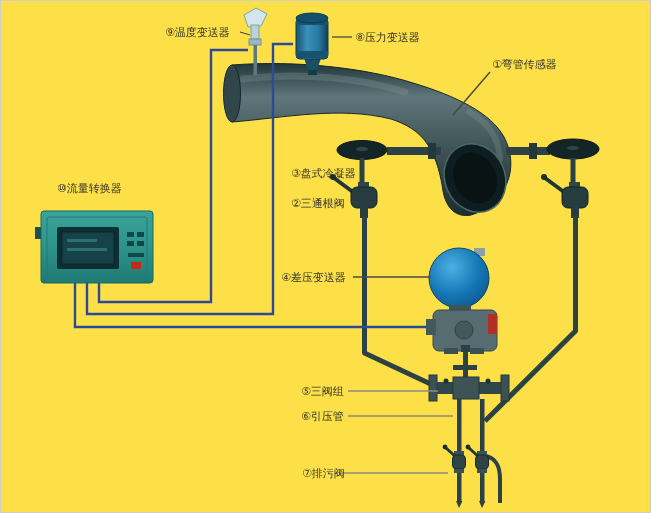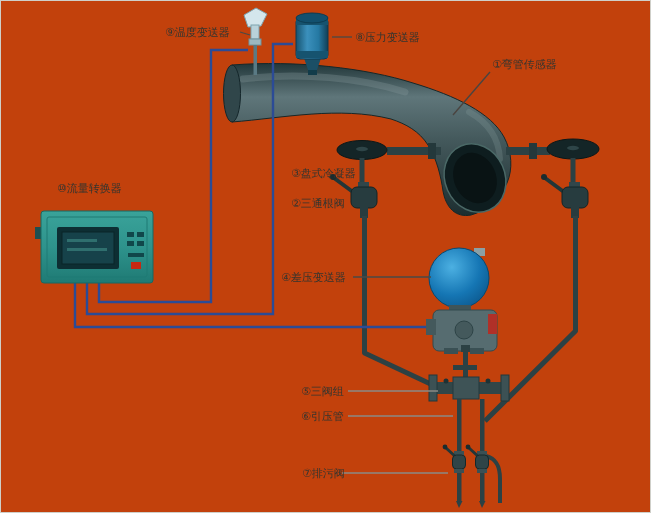--- a/index.html
+++ b/index.html
@@ -1,16 +1,16 @@
 <!DOCTYPE html>
 <html><head>
 <meta charset="utf-8">
 <style>
   html,body{margin:0;padding:0;background:#e9e9e6;font-family:"DejaVu Sans",sans-serif;}
-  .canvas{position:relative;width:651px;height:513px;background:#c2410c;border:1px solid #cfcfc9;box-sizing:border-box;overflow:hidden;}
+  .canvas{position:relative;width:651px;height:513px;background:#fde047;border:1px solid #cfcfc9;box-sizing:border-box;overflow:hidden;}
   svg{position:absolute;left:0;top:0;}
   text.lbl{font-family:"DejaVu Sans",sans-serif;font-size:11px;fill:#35352f;}
 </style>
 </head>
 <body>
 
 <div class="canvas">
 <svg width="651" height="513" viewBox="0 0 651 513">
   <defs>
     <linearGradient id="pipeGrad" x1="0" y1="0" x2="0" y2="1">

